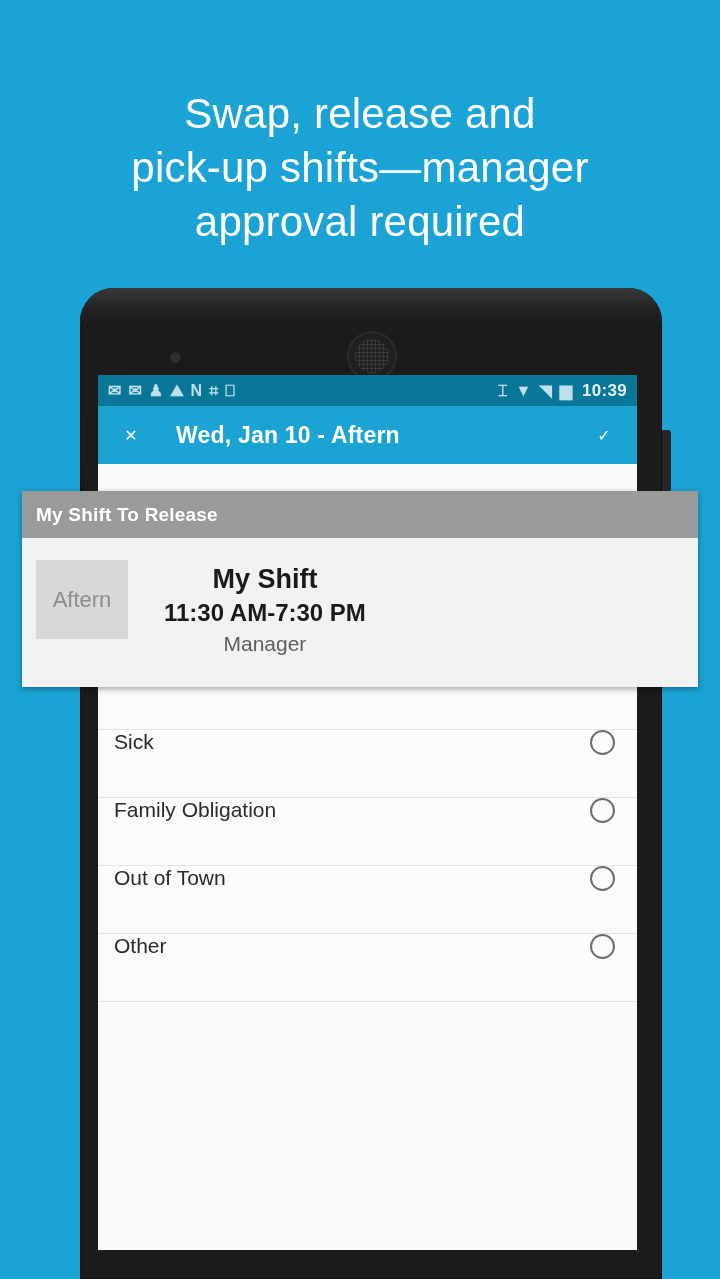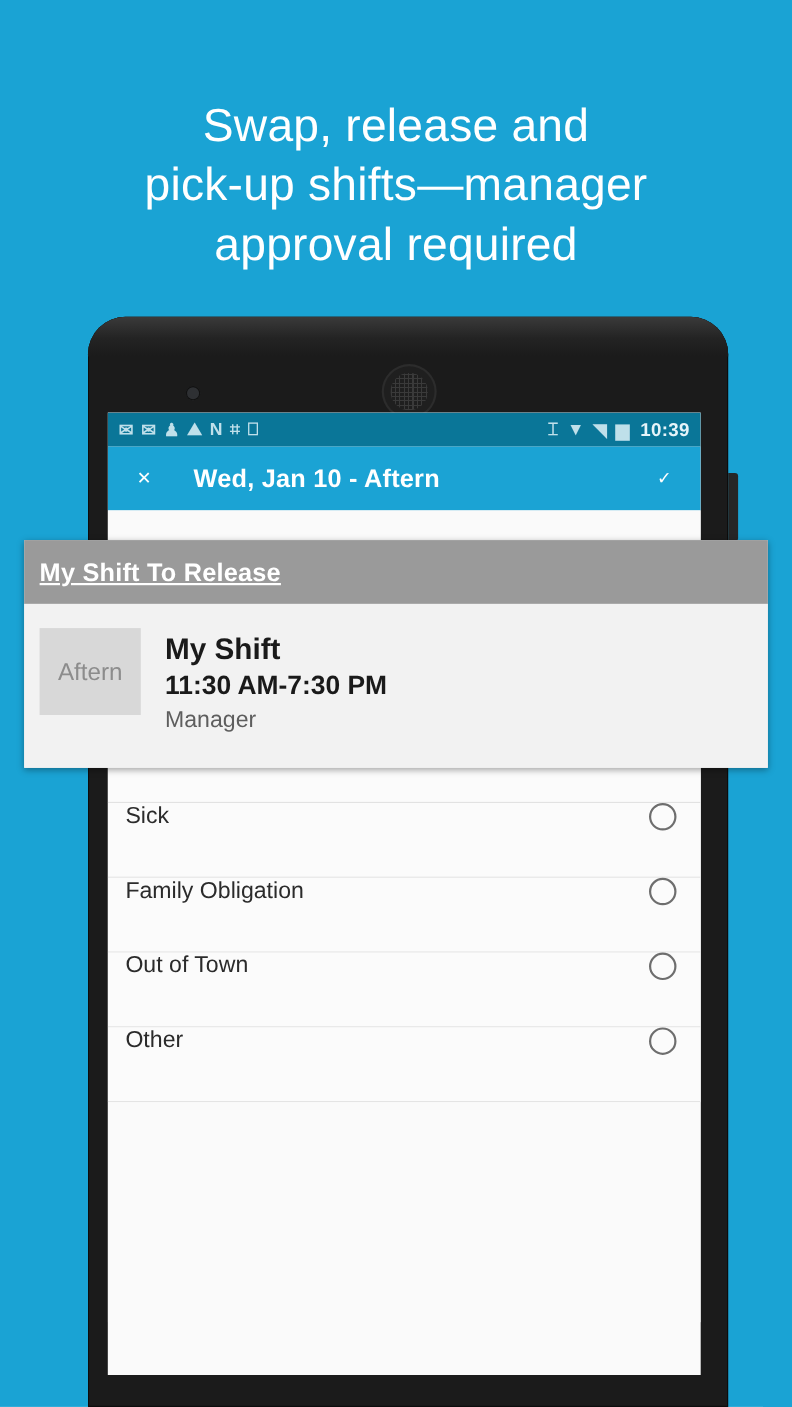--- a/index.html
+++ b/index.html
@@ -109,34 +109,34 @@
   
   .hidden-under-card{height:198px;background:#fafafa;}
 
   
   .shift-card{
     position:absolute;left:22px;top:491px;width:676px;
     background:#f2f2f2;
     box-shadow:0 2px 6px rgba(0,0,0,.35);
   }
   .shift-card-header{
-    height:58px;background:#9a9a9a;color:#ffffff;
+    height:47px;background:#9a9a9a;color:#ffffff;
     display:flex;align-items:center;padding:0 14px;
-    font-size:23px;font-weight:700;letter-spacing:.2px;text-decoration:underline;
+    font-size:19px;font-weight:700;letter-spacing:.2px;
   }
   .shift-card-body{
     display:flex;align-items:flex-start;padding:22px 14px 28px 14px;
     background:#f2f2f2;
   }
   .shift-badge{
     width:92px;height:79px;background:#d8d8d8;
     display:flex;align-items:center;justify-content:center;
     color:#8c8c8c;font-size:22px;flex:none;
   }
-  .shift-info{margin-left:22px;padding-top:2px;}
+  .shift-info{margin-left:36px;padding-top:2px;text-align:center;}
   .shift-title{font-size:27px;font-weight:700;color:#1a1a1a;line-height:34px;}
   .shift-time{font-size:24px;font-weight:700;color:#1a1a1a;line-height:33px;}
   .shift-role{font-size:21px;color:#5e5e5e;line-height:30px;}
 </style>
 </head>
 <body>
 
 <div class="headline">
   <span class="hl-line">Swap, release and</span>
   <span class="hl-line">pick-up shifts—manager</span>

